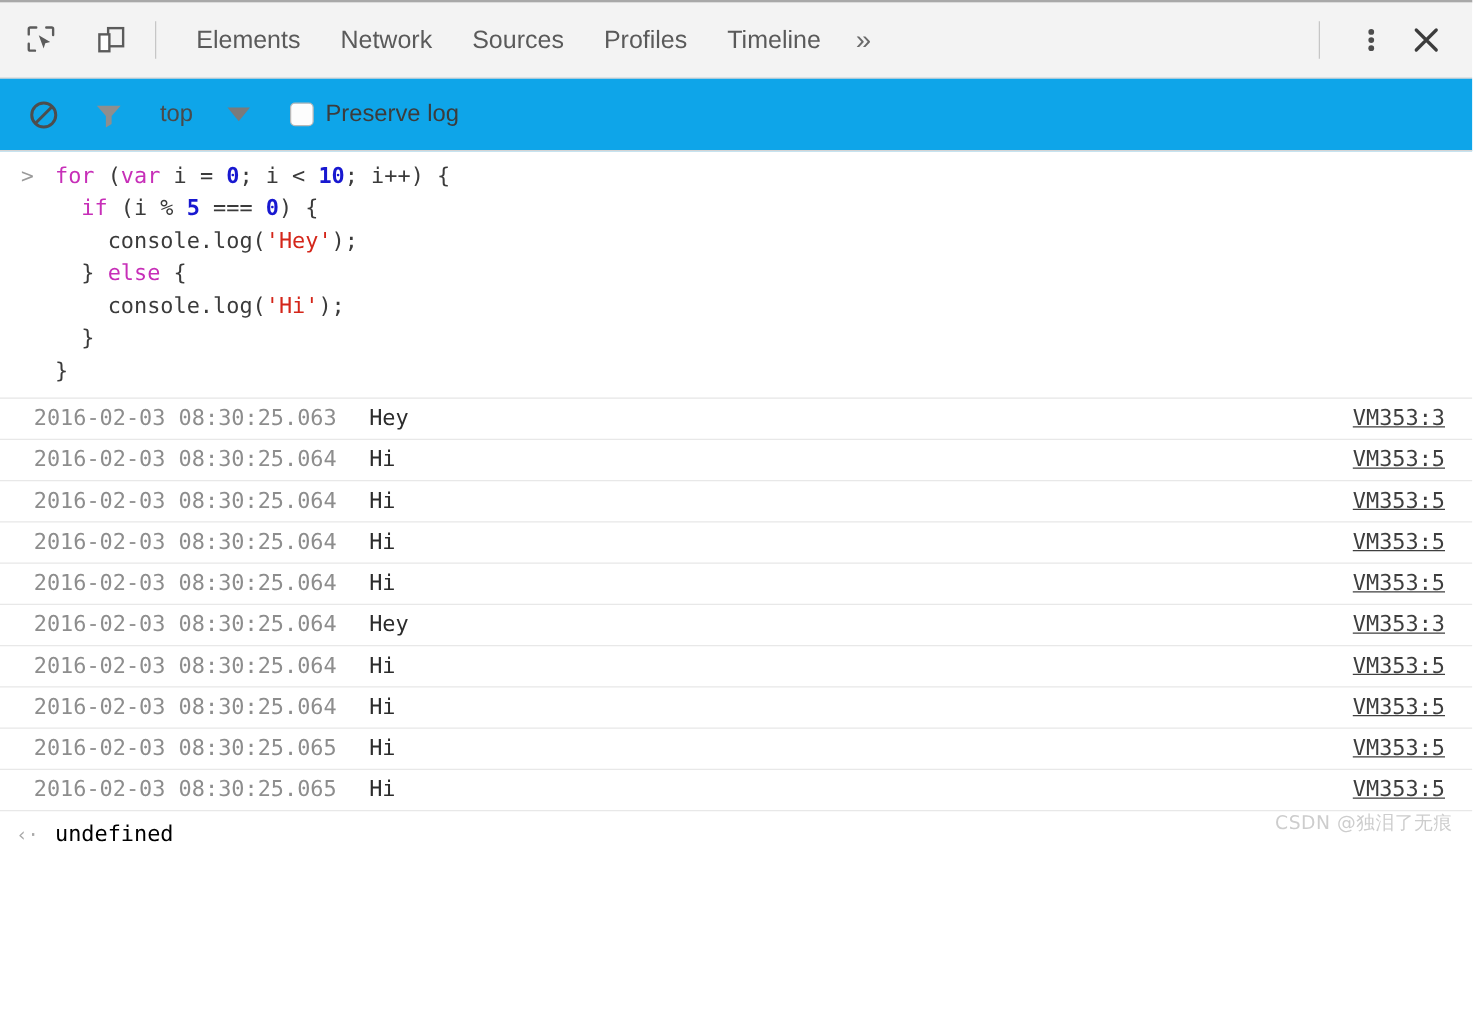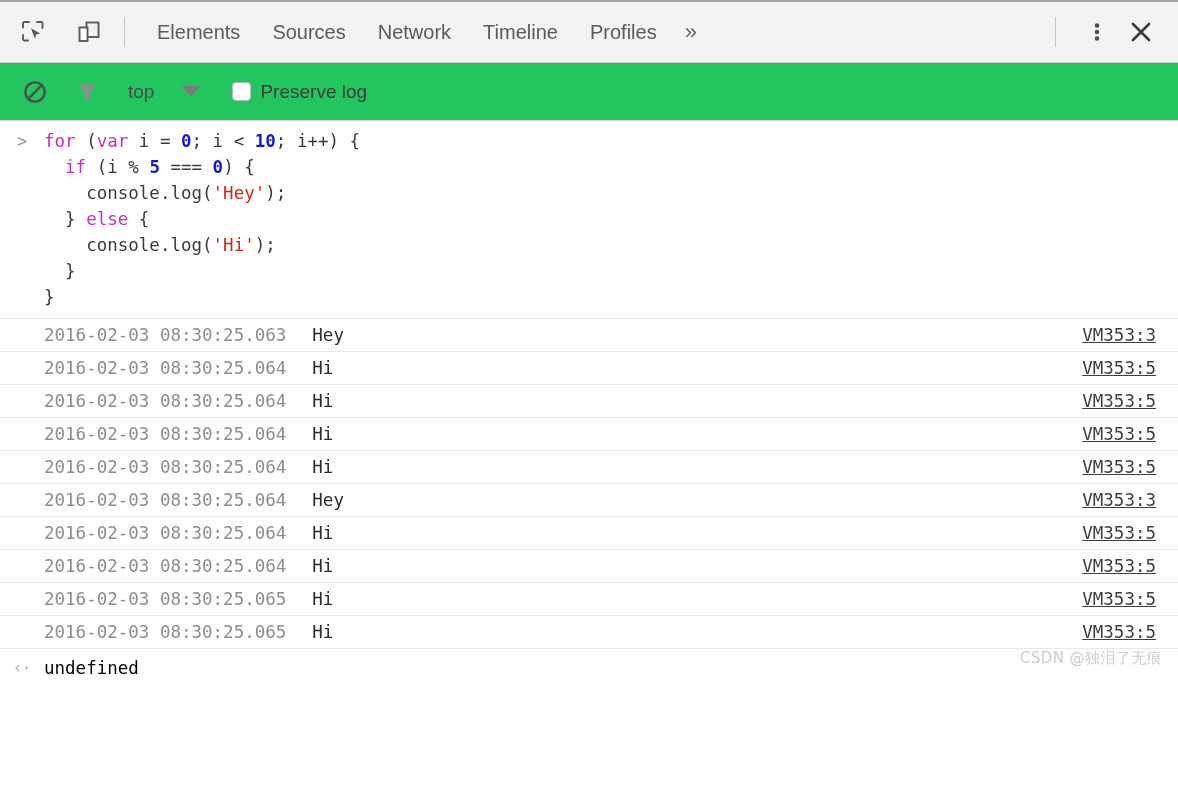--- a/index.html
+++ b/index.html
@@ -86,21 +86,21 @@
   .tabbar-right {
     display: flex;
     align-items: center;
     padding-right: 18px;
     gap: 6px;
   }
 
   
   .filterbar {
     height: 58px;
-    background: #22c55e;
+    background: #0ea5e9;
     border-bottom: 1px solid #d4d4d4;
     display: flex;
     align-items: center;
     padding-left: 16px;
     box-sizing: border-box;
     gap: 14px;
   }
   .ctx-label {
     font-size: 19px;
     color: #4a4a4a;
@@ -166,21 +166,21 @@
   .kw  { color: #c72fb8; }
   .num { color: #1818d0; font-weight: bold; }
   .str { color: #d4261a; }
 
   
   .log-row {
     display: flex;
     align-items: center;
     height: 33px;
     border-bottom: 1px solid #e8e8e8;
-    padding-left: 44px;
+    padding-left: 27px;
     padding-right: 22px;
     box-sizing: border-box;
   }
   .log-ts {
     color: #8d8d8d;
     white-space: pre;
   }
   .log-msg {
     color: #2c2c2c;
     margin-left: 26px;
@@ -274,30 +274,30 @@
       </div>
     </div>
 
     <div class="vsep"></div>
 
     <div class="tabs">
       <div class="tab">
           <span>Elements</span>
         </div>
       <div class="tab">
+          <span>Network</span>
+        </div>
+      <div class="tab">
           <span>Sources</span>
         </div>
       <div class="tab">
-          <span>Network</span>
+          <span>Profiles</span>
         </div>
       <div class="tab">
           <span>Timeline</span>
-        </div>
-      <div class="tab">
-          <span>Profiles</span>
         </div>
       <div class="tab more">
           <span>»</span>
         </div>
     </div>
 
     <div class="tabbar-spacer"></div>
 
     <div class="tabbar-right">
       <div class="vsep"></div>

